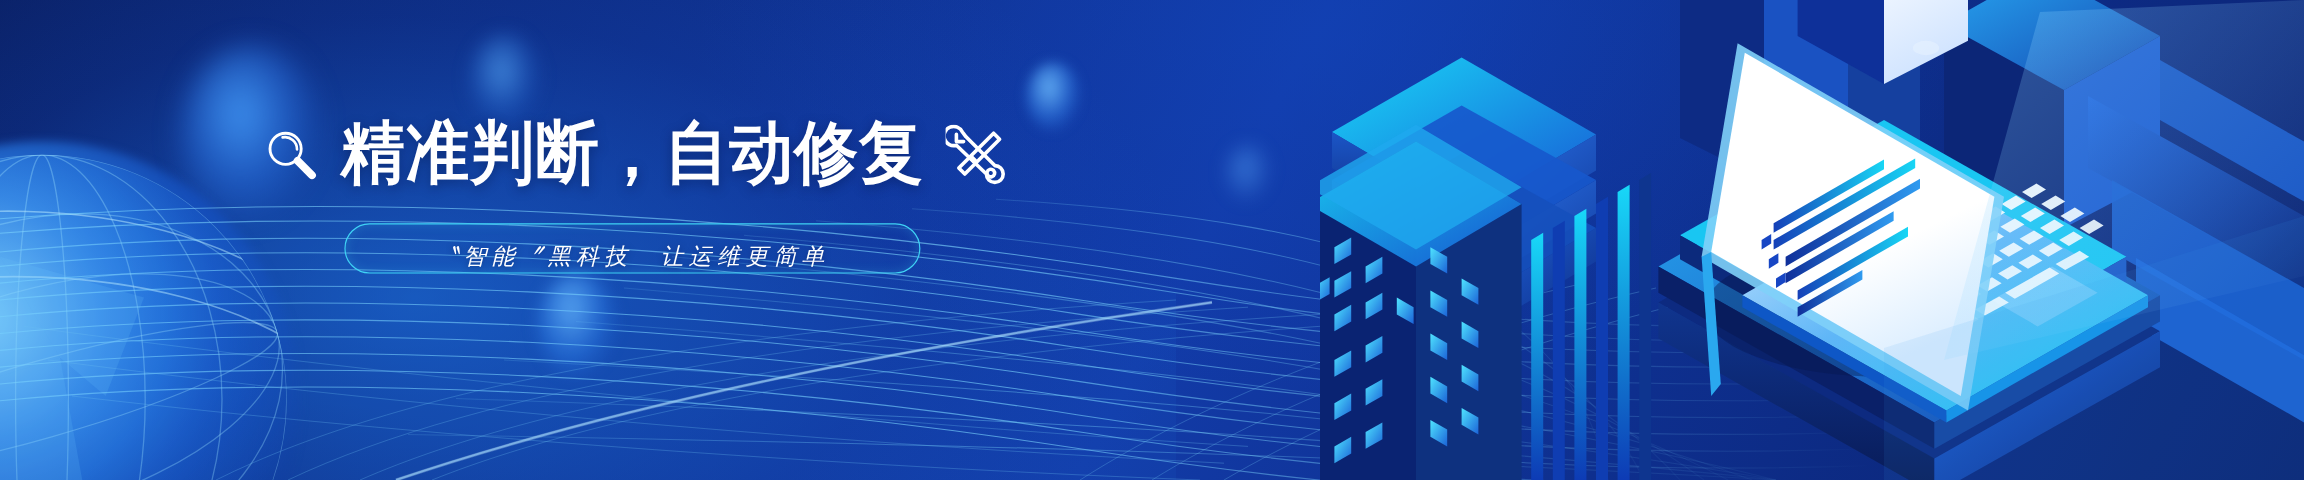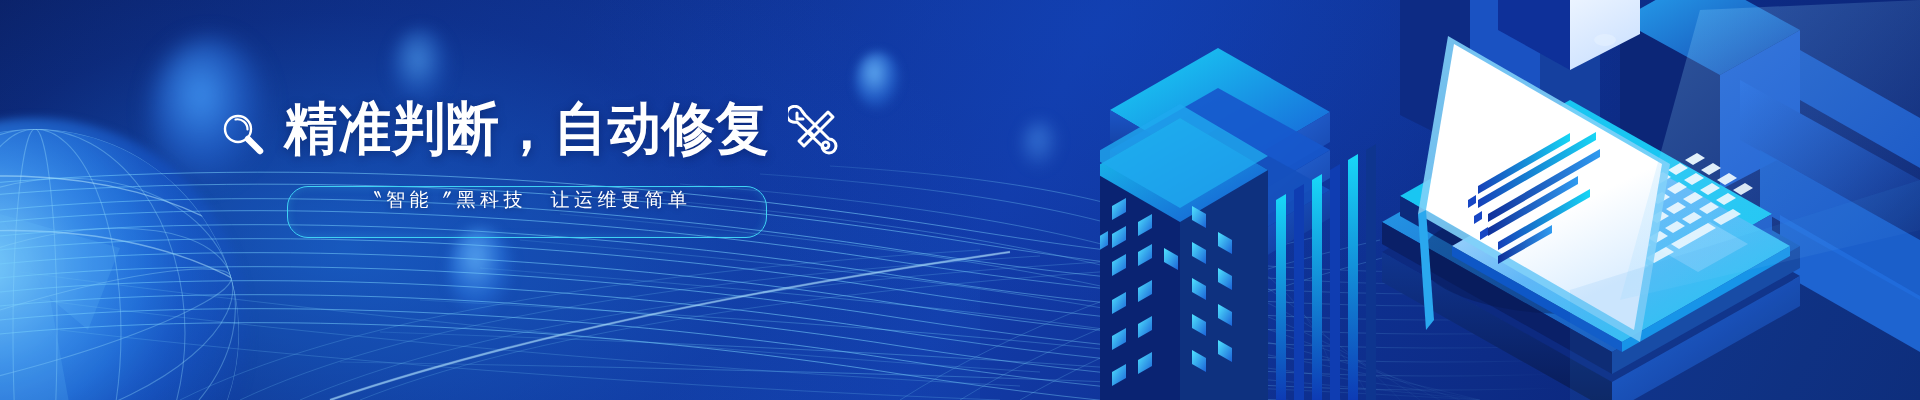--- a/index.html
+++ b/index.html
@@ -39,43 +39,44 @@
   #globe-wrap .glow{position:absolute;inset:0;border-radius:50%;
     background:radial-gradient(circle at 38% 34%, rgba(120,205,255,.92) 0%, rgba(50,145,250,.72) 26%, rgba(24,92,215,.5) 52%, rgba(12,48,150,.18) 75%, rgba(10,35,120,0) 90%);
     filter:blur(4px);}
   #globe-wrap svg{position:absolute;inset:0;}
 
   
   #mesh{position:absolute;left:0;top:0;width:1920px;height:400px;pointer-events:none;}
 
   
   #headline-block{position:absolute;left:0;top:100px;width:1060px;}
-  #headline-row{display:flex;align-items:flex-end;justify-content:center;}
+  #headline-row{display:flex;align-items:flex-start;justify-content:center;}
 
   #search-icon{flex:0 0 auto;width:46px;height:46px;margin-top:6px;}
   #tools-icon{flex:0 0 auto;width:52px;height:52px;margin-top:4px;}
 
   #headline{
     font-size:57px;line-height:1;
     font-weight:bold;color:#ffffff;
     letter-spacing:1px;
     transform:scaleX(.93);
     transform-origin:center;
     white-space:nowrap;
     text-shadow:0 2px 10px rgba(4,20,70,.45);
   }
 
   
   #subtitle-pill{
     position:absolute;left:287px;top:186px;
-    width:480px;height:52px;
+    width:480px;height:42px;
     border:1.6px solid #3fd3f5;
     border-radius:21px;
-    display:flex;align-items:flex-start;justify-content:center;
+    display:flex;align-items:flex-end;justify-content:center;
     box-shadow:0 0 9px rgba(63,211,245,.22) inset;
+    font-style:italic;
   }
   #subtitle{
     font-size:19px;color:#ffffff;letter-spacing:4.5px;
     white-space:nowrap;
     text-shadow:0 1px 5px rgba(5,25,80,.5);
   }
 
   
   #iso{position:absolute;right:0;top:0;width:820px;height:400px;pointer-events:none;}
 </style>

